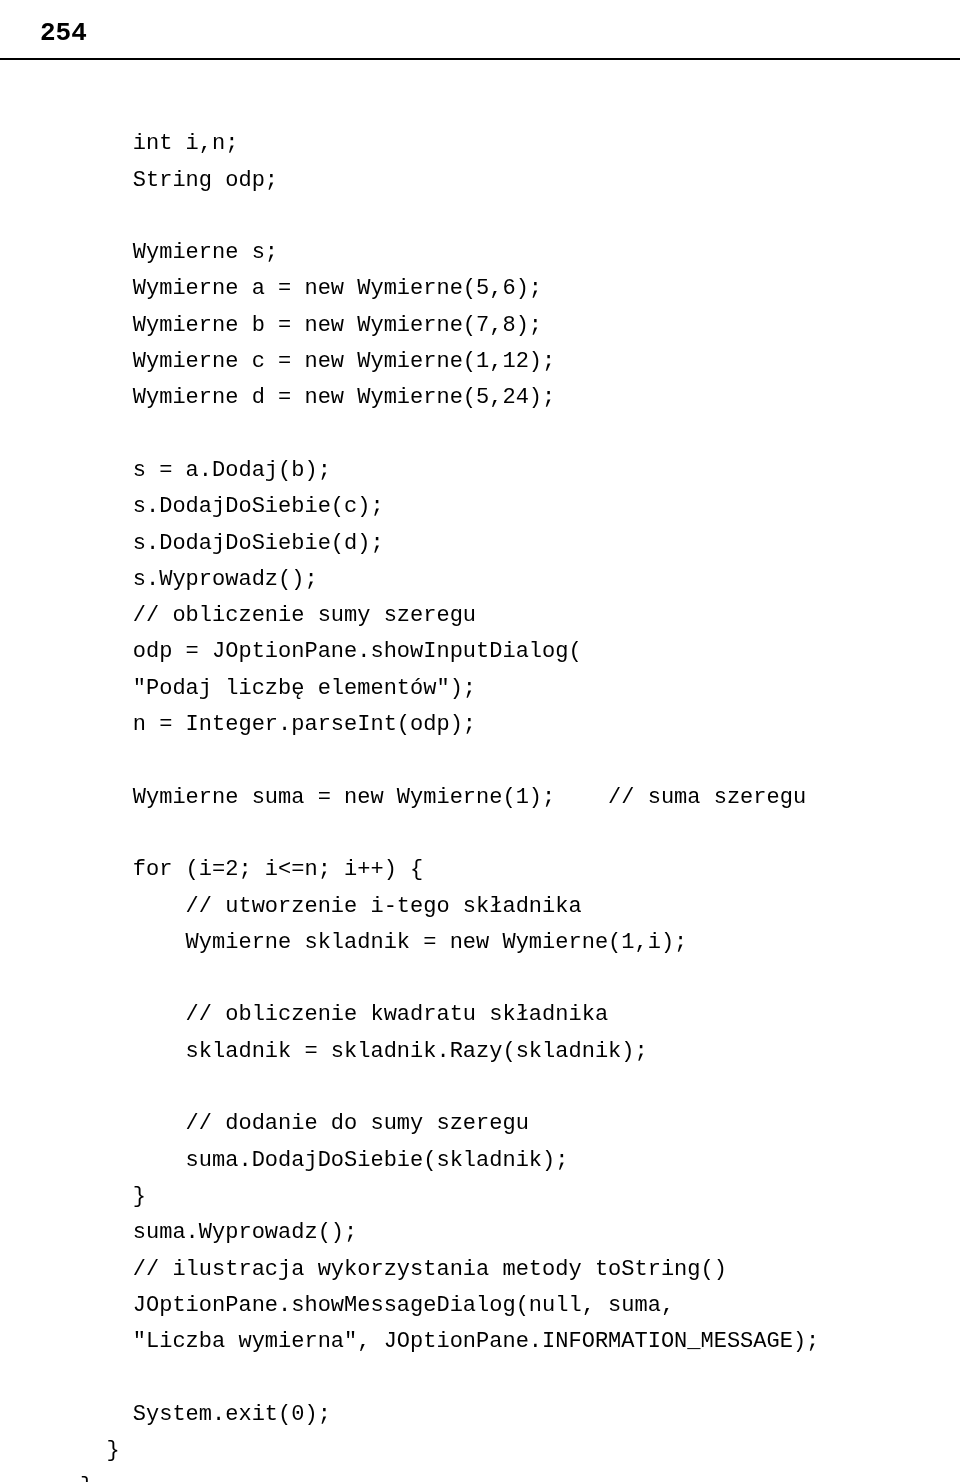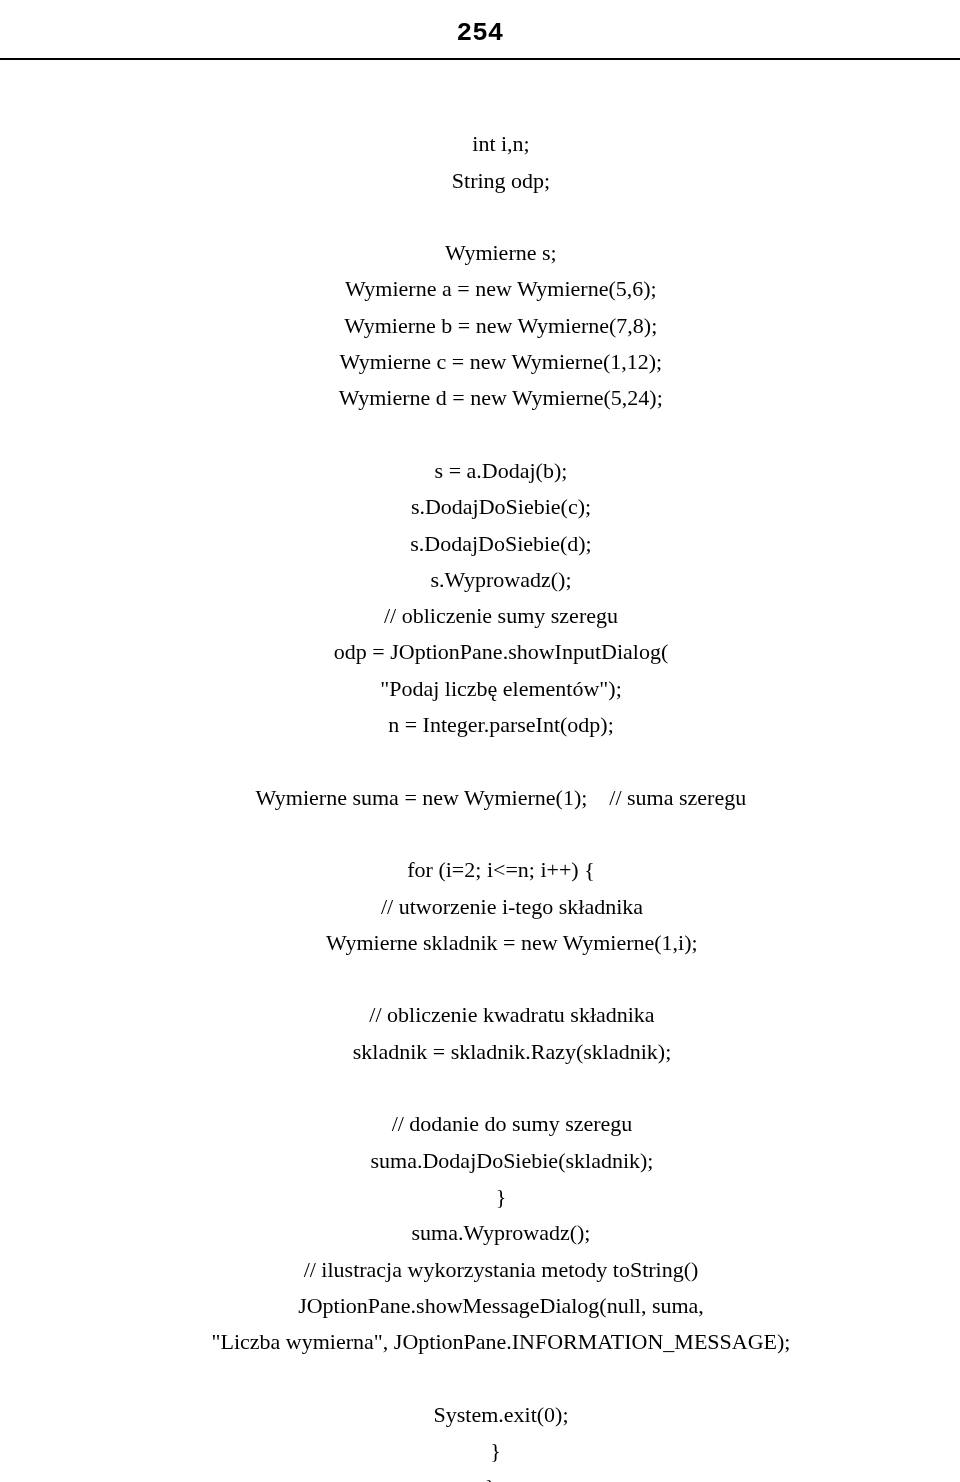--- a/index.html
+++ b/index.html
@@ -1,19 +1,18 @@
 <!DOCTYPE html>
 <html><head>
   <meta charset="utf-8">
   <style>
     * {
       margin: 0;
       padding: 0;
       box-sizing: border-box;
-      text-align: center;
     }
 
     body {
       background-color: #ffffff;
       font-family: 'Courier New', Courier, monospace;
       font-size: 22px;
       color: #000000;
       width: 960px;
       min-height: 1482px;
     }
@@ -28,21 +27,20 @@
 
     .code-block {
       padding: 30px 60px 30px 80px;
       white-space: pre;
       line-height: 1.65;
     }
 
     .code-line {
       display: block;
       white-space: pre;
-      font-family: Liberation Serif, serif;
     }
   </style>
 </head>
 <body>
 
 <div class="page-number">254</div>
 
 <div class="code-block" id="code-container"><span class="code-line">&nbsp;</span><span class="code-line">    int i,n;</span><span class="code-line">    String odp;</span><span class="code-line">&nbsp;</span><span class="code-line">    Wymierne s;</span><span class="code-line">    Wymierne a = new Wymierne(5,6);</span><span class="code-line">    Wymierne b = new Wymierne(7,8);</span><span class="code-line">    Wymierne c = new Wymierne(1,12);</span><span class="code-line">    Wymierne d = new Wymierne(5,24);</span><span class="code-line">&nbsp;</span><span class="code-line">    s = a.Dodaj(b);</span><span class="code-line">    s.DodajDoSiebie(c);</span><span class="code-line">    s.DodajDoSiebie(d);</span><span class="code-line">    s.Wyprowadz();</span><span class="code-line">    // obliczenie sumy szeregu</span><span class="code-line">    odp = JOptionPane.showInputDialog(</span><span class="code-line">    "Podaj liczbę elementów");</span><span class="code-line">    n = Integer.parseInt(odp);</span><span class="code-line">&nbsp;</span><span class="code-line">    Wymierne suma = new Wymierne(1);    // suma szeregu</span><span class="code-line">&nbsp;</span><span class="code-line">    for (i=2; i&lt;=n; i++) {</span><span class="code-line">        // utworzenie i-tego składnika</span><span class="code-line">        Wymierne skladnik = new Wymierne(1,i);</span><span class="code-line">&nbsp;</span><span class="code-line">        // obliczenie kwadratu składnika</span><span class="code-line">        skladnik = skladnik.Razy(skladnik);</span><span class="code-line">&nbsp;</span><span class="code-line">        // dodanie do sumy szeregu</span><span class="code-line">        suma.DodajDoSiebie(skladnik);</span><span class="code-line">    }</span><span class="code-line">    suma.Wyprowadz();</span><span class="code-line">    // ilustracja wykorzystania metody toString()</span><span class="code-line">    JOptionPane.showMessageDialog(null, suma,</span><span class="code-line">    "Liczba wymierna", JOptionPane.INFORMATION_MESSAGE);</span><span class="code-line">&nbsp;</span><span class="code-line">    System.exit(0);</span><span class="code-line">  }</span><span class="code-line">}</span></div>
 
 </body></html>

